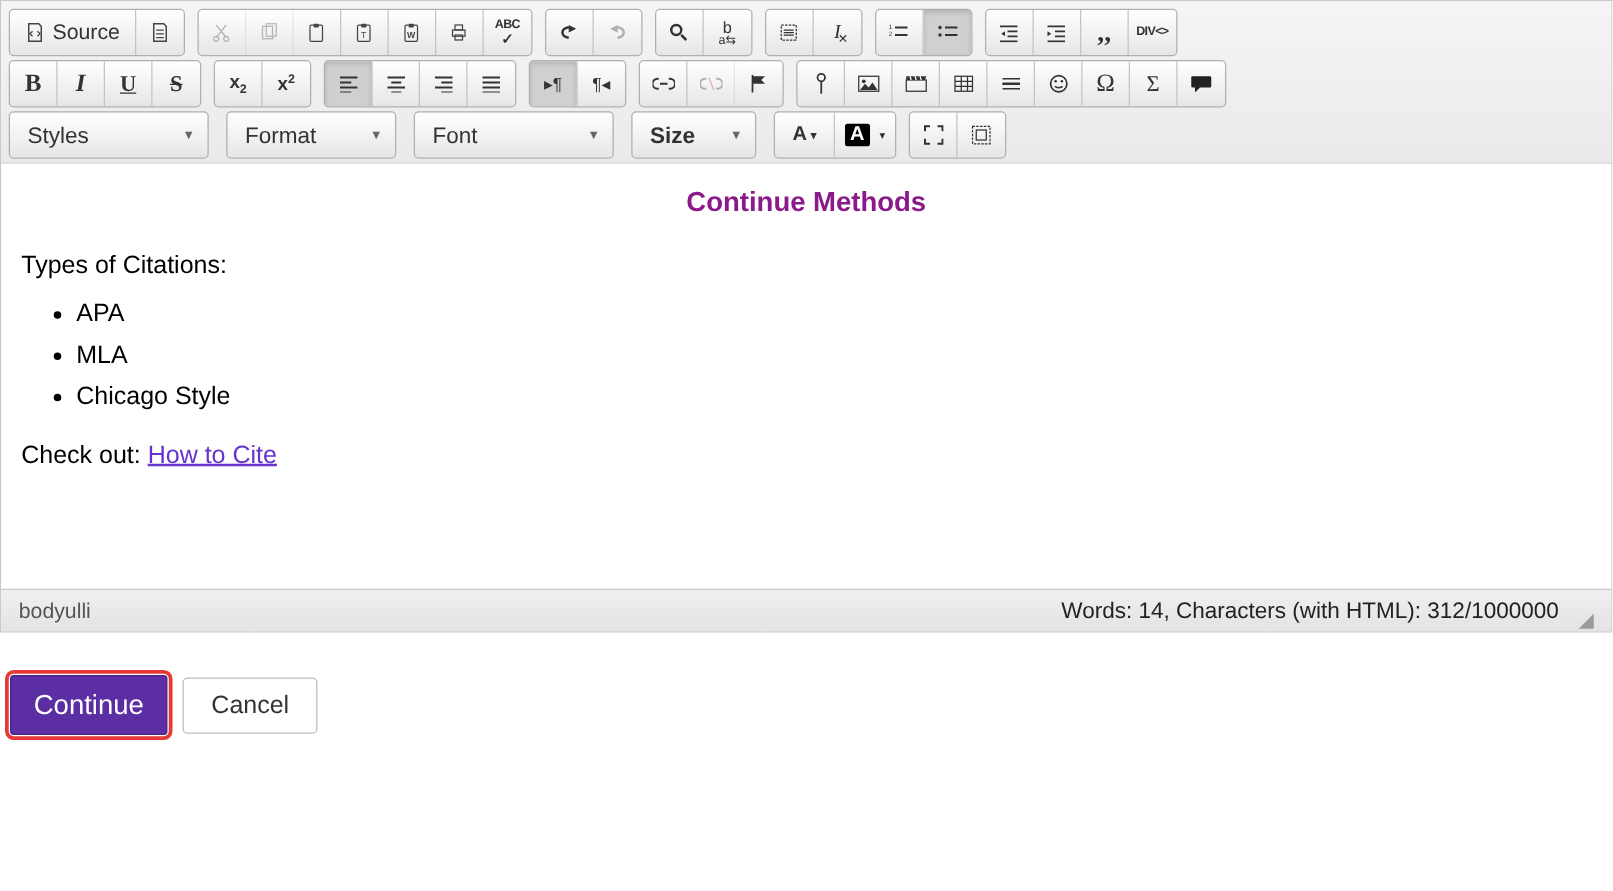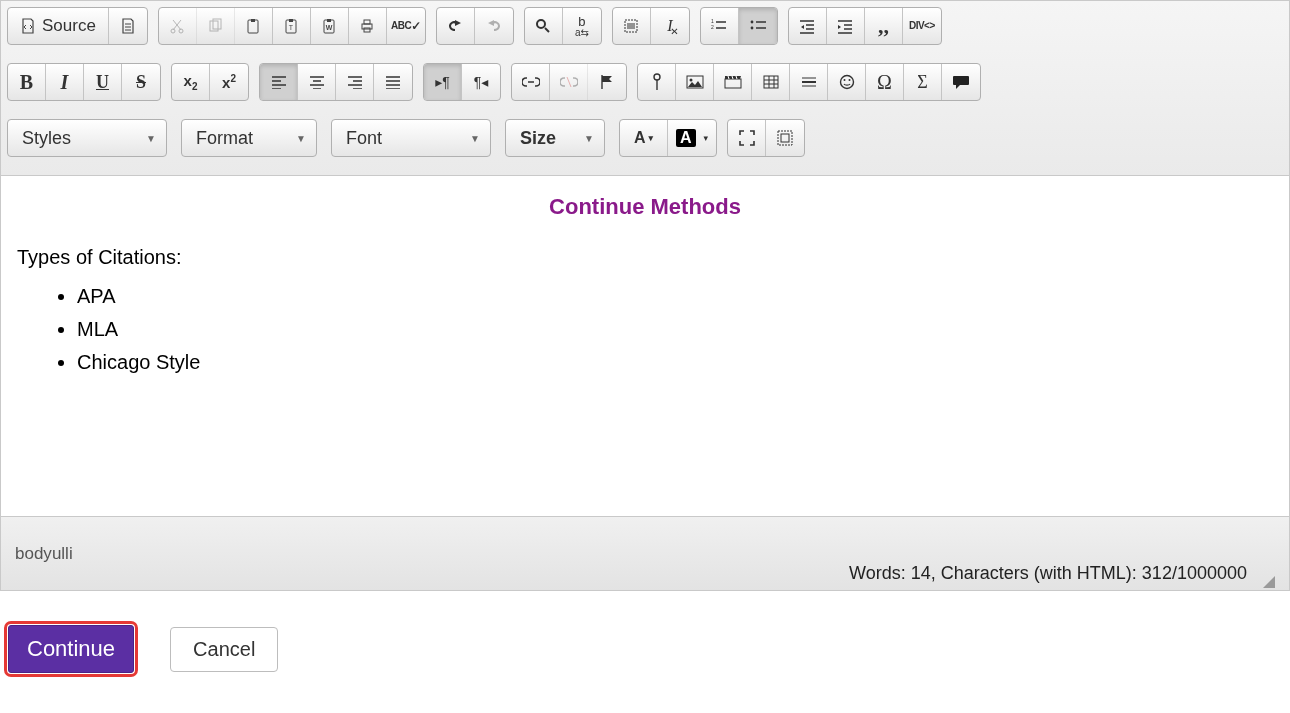--- a/index.html
+++ b/index.html
@@ -16,21 +16,21 @@
   }
   .toolbar {
     background: linear-gradient(#f5f5f5,#eaeaea);
     padding: 6px 6px 0 6px;
     border-bottom: 1px solid #c9c9c9;
   }
   .toolbar-row {
     display: flex;
     align-items: center;
     flex-wrap: nowrap;
-    margin-bottom: 18px;
+    margin-bottom: 3px;
   }
   .tool-group {
     border: 1px solid #b0b0b0;
     border-radius: 4px;
     background: linear-gradient(#ffffff,#e6e6e6);
     display: inline-flex;
     align-items: stretch;
     height: 38px;
     margin-right: 10px;
     overflow: hidden;
@@ -89,44 +89,44 @@
   }
   .content-title {
     text-align: center;
     color: #8a1a8a;
     font-weight: bold;
     font-size: 22px;
     margin-bottom: 26px;
   }
   .content-area p { margin: 0 0 16px 0; }
   .content-area ul { margin: 0 0 24px 0; padding-left: 44px; }
-  .content-area li { margin-bottom: 10px; margin-left: 16px; }
+  .content-area li { margin-bottom: 10px; }
   .content-area a { color: #6633cc; text-decoration: underline; }
   .statusbar {
     background: linear-gradient(#f0f0f0,#e3e3e3);
     border-top: 1px solid #c9c9c9;
     display: flex;
     align-items: center;
     padding: 6px 14px;
     font-size: 17px;
     color: #555;
   }
   .elempath { display: flex; }
   .elempath span { color: #555; }
-  .statusbar .right { margin-left: auto; font-size: 18px; color: #222; padding-right: 16px; margin-top: 40px;}
+  .statusbar .right { margin-left: auto; font-size: 18px; color: #222; padding-right: 16px;}
   .resize-grip {
     width: 0; height: 0;
     border-left: 12px solid transparent;
     border-bottom: 12px solid #9a9a9a;
     align-self: flex-end;
     margin-bottom: -4px;
   }
   .action-row {
     display: flex;
-    gap: 36px;
+    gap: 12px;
     padding: 34px 0 10px 8px;
     align-items: center;
   }
   .btn-primary {
     background: #5b2fa3;
     color: #fff;
     font-size: 22px;
     padding: 10px 18px;
     border: 1px solid #4a2286;
     border-radius: 3px;
@@ -214,21 +214,21 @@
             </svg>
         </button>
         <button class="tool-btn">
           <svg width="16" height="16" viewBox="0 0 16 16">
               <rect x="3" y="6" width="10" height="5" fill="none" stroke="#444"></rect>
               <rect x="5" y="2" width="6" height="4" fill="none" stroke="#444"></rect>
               <rect x="5" y="10" width="6" height="4" fill="none" stroke="#444"></rect>
             </svg>
         </button>
         <button class="tool-btn">
-          <span class="small" style="display:flex;align-items:center;line-height:1;">
+          <span class="small" style="display:flex;flex-direction:column;align-items:center;line-height:1;">
               <span>ABC</span>
               <span style="font-size:12px;">✓</span>
             </span>
         </button>
       </div>
 
       <div class="tool-group">
         <button class="tool-btn">
           <svg width="18" height="16" viewBox="0 0 18 16">
               <path fill="#333" d="M9 3c3 0 6 2 6 5s-3 5-6 5v-2c2 0 4-1 4-3s-2-3-4-3V2L3 5l6 3V6z" transform="scale(-1,1) translate(-18,0)"></path>
@@ -491,20 +491,23 @@
   </div>
 
   <div class="content-area">
     <div class="content-title">Continue Methods</div>
     <p>Types of Citations:</p>
     <ul>
       <li>APA</li>
       <li>MLA</li>
       <li>Chicago Style</li>
     </ul>
+    <p>
+      <span>Check out: </span><a href="#">How to Cite</a>
+    </p>
   </div>
 
   <div class="statusbar">
     <div class="elempath">
       <span>body</span>
       <span>ul</span>
       <span>li</span>
     </div>
     <div class="right">
       <span>Words:</span>

